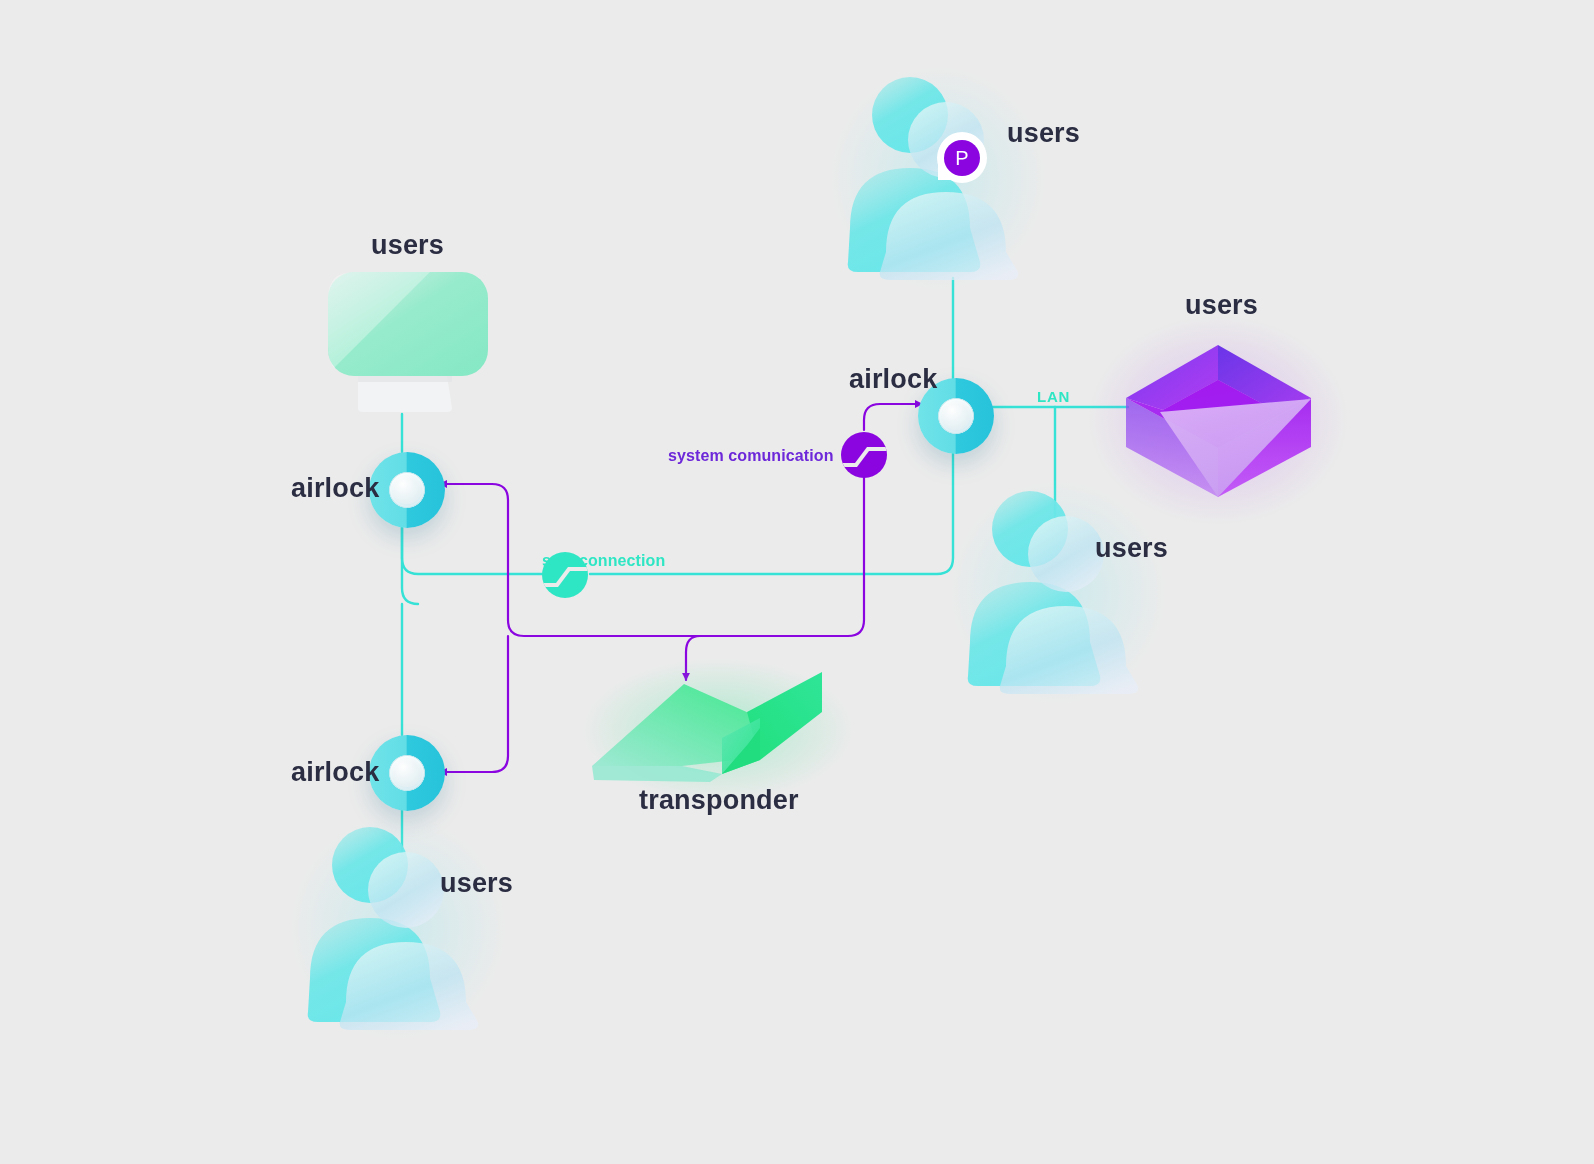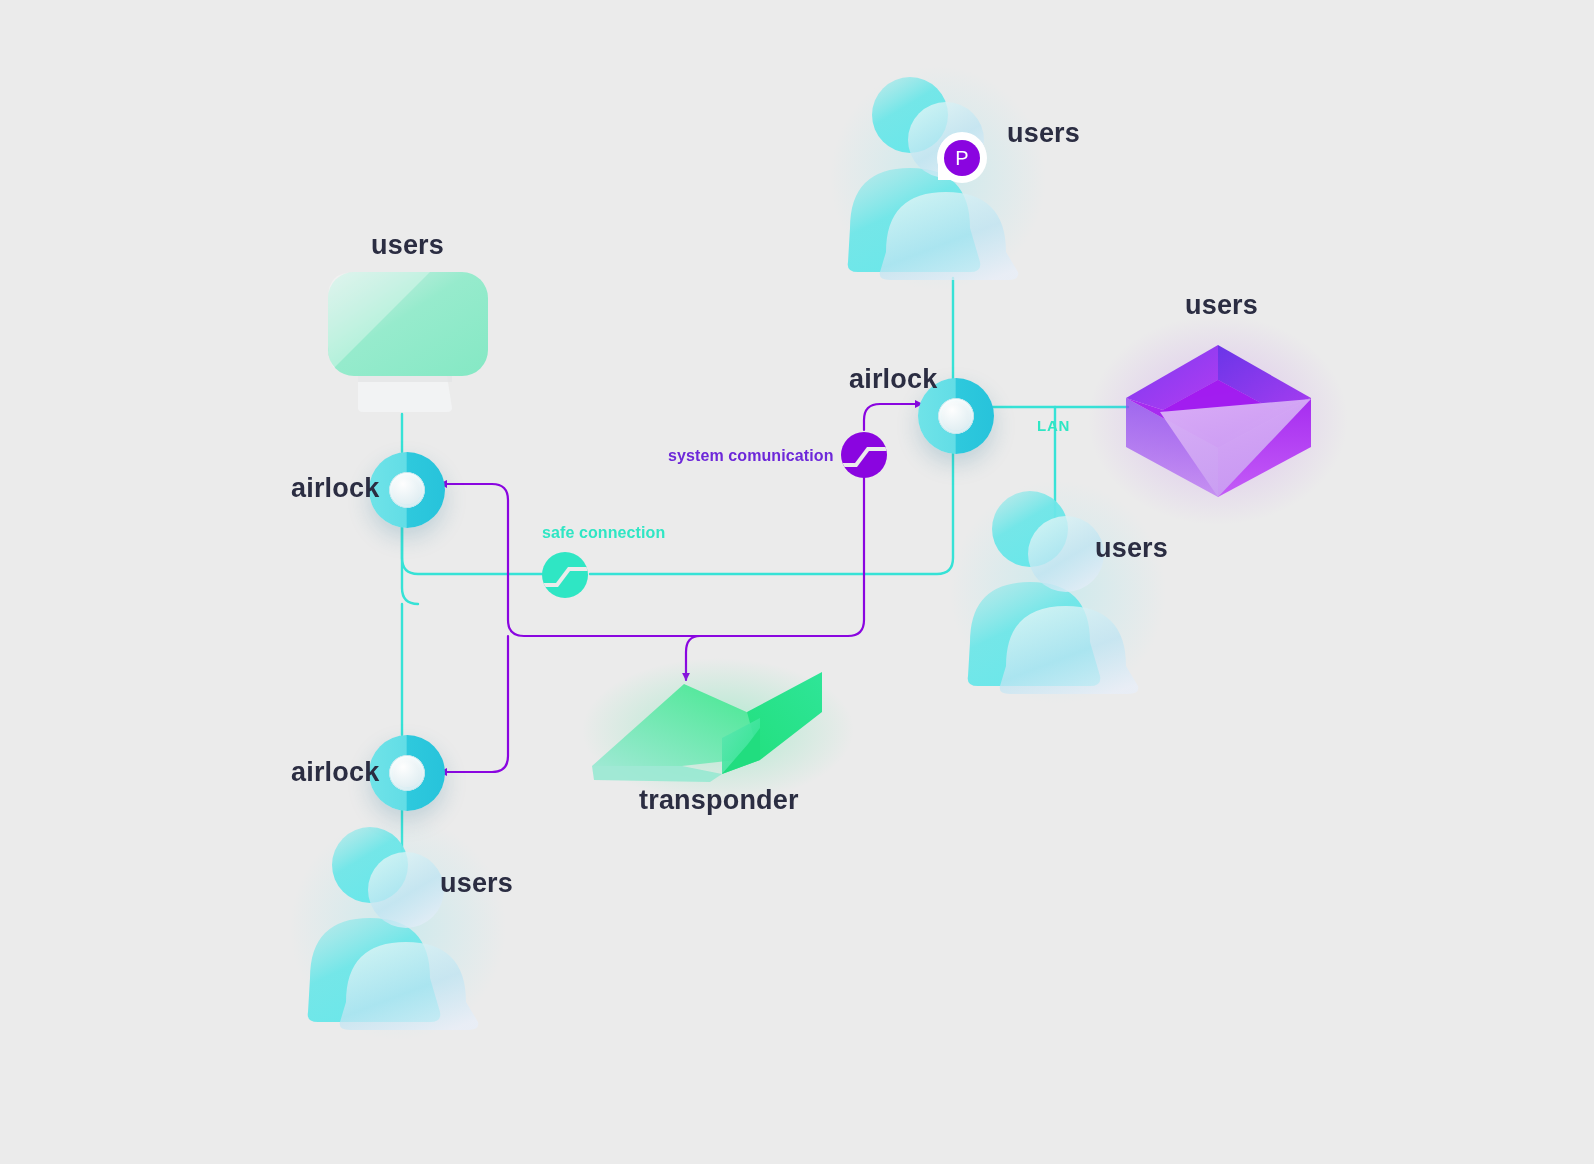--- a/index.html
+++ b/index.html
@@ -39,21 +39,21 @@
     font-family: "Liberation Sans", sans-serif;
   }
   .tag-label {
     position: absolute;
     font-size: 16px;
     font-weight: bold;
     white-space: nowrap;
     letter-spacing: 0.1px;
     font-family: "Liberation Sans", sans-serif;
   }
-  .tag-safe { color: #2fe6c4; }
+  .tag-safe { color: #2fe6c4; margin-top: 28px; }
   .tag-sys  { color: #6d28d9; }
   .tag-lan  { color: #2fe6c4; font-size: 15px; letter-spacing: 0.8px; }
 
   
   .airlock {
     width: 76px; height: 76px;
     border-radius: 50%;
     background:
       radial-gradient(circle at 50% 50%,
         rgba(235,235,235,1) 0 26%,
@@ -296,15 +296,15 @@
   <div class="node-label" style="left:1095px; top:533px;">users</div>
   <div class="node-label" style="left:440px; top:868px;">users</div>
   <div class="node-label" style="left:1185px; top:290px;">users</div>
   <div class="node-label" style="left:639px; top:785px;text-align:center;">transponder</div>
   <div class="node-label" style="left:291px; top:473px;">airlock</div>
   <div class="node-label" style="left:291px; top:757px;">airlock</div>
   <div class="node-label" style="left:849px; top:364px;">airlock</div>
 
   <div class="tag-label tag-safe" style="left:542px; top:524px;">safe connection</div>
   <div class="tag-label tag-sys" style="left:668px; top:447px;">system comunication</div>
-  <div class="tag-label tag-lan" style="left:1037px; top:388px;margin-top:29px;">LAN</div>
+  <div class="tag-label tag-lan" style="left:1037px; top:388px;">LAN</div>
 
 </div>
 
 </body></html>

